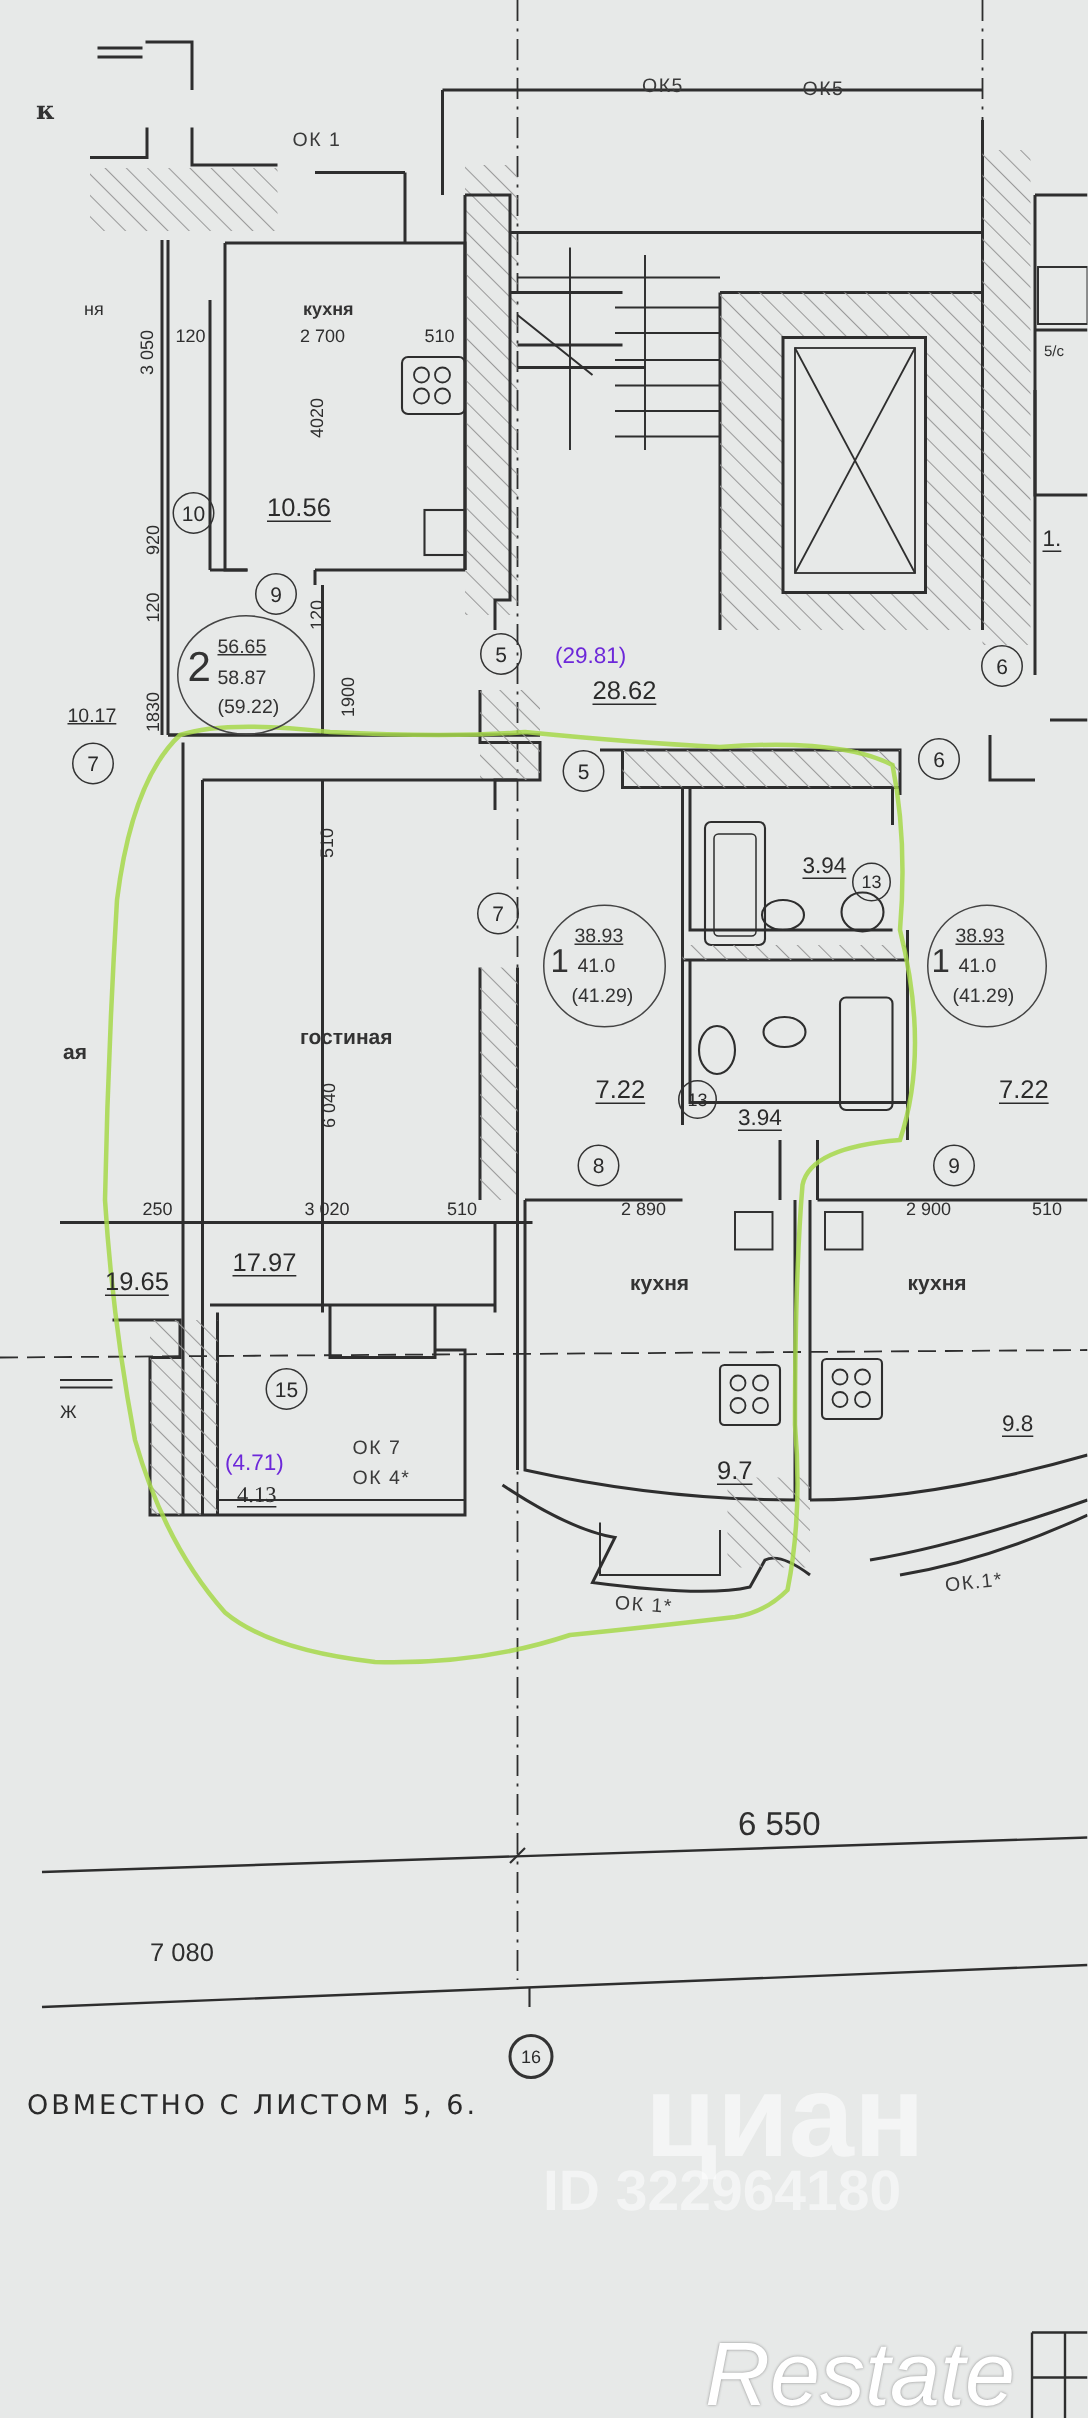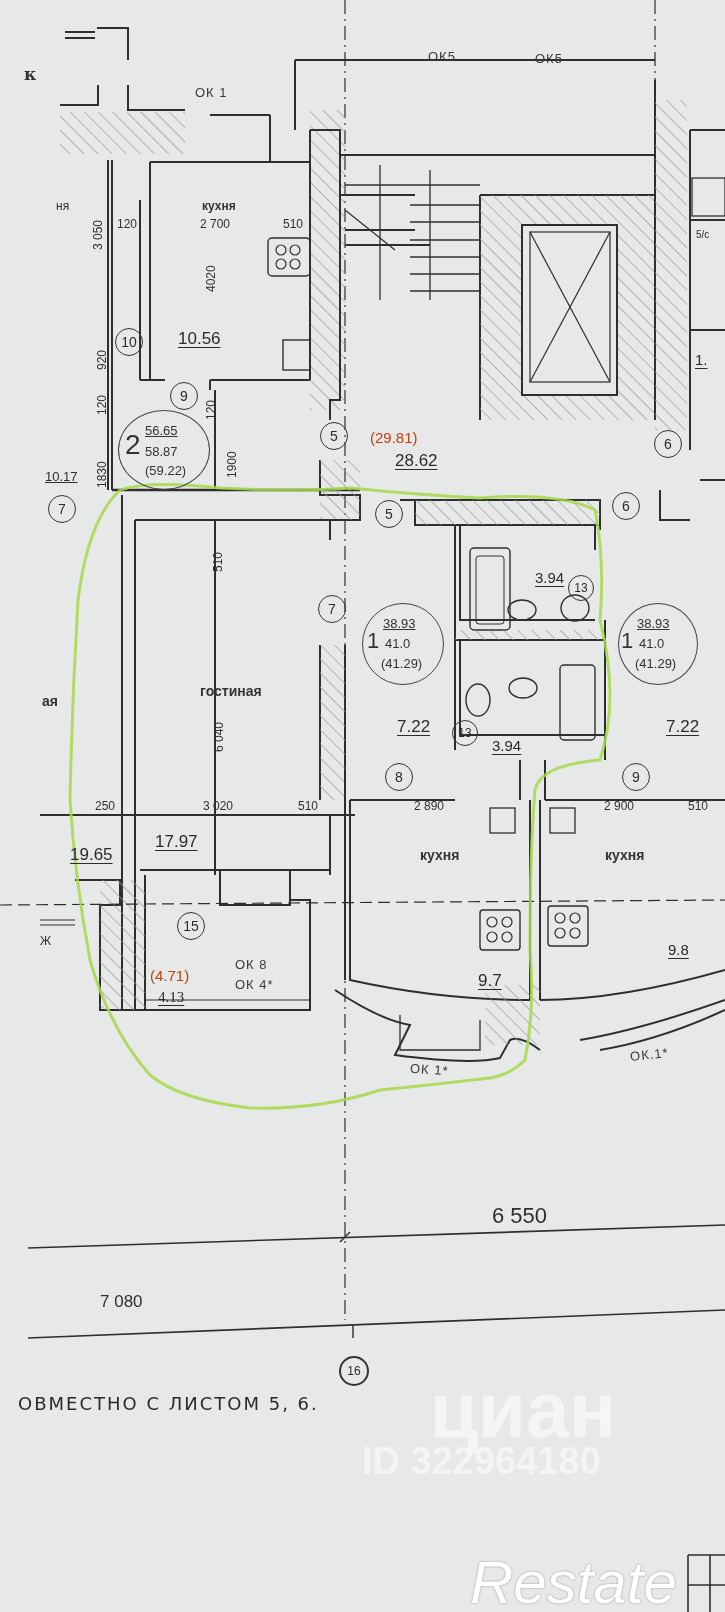--- a/index.html
+++ b/index.html
@@ -2,21 +2,21 @@
 <html><head>
 <meta charset="utf-8">
 <style>
   html,body{margin:0;padding:0;}
   body{width:725px;height:1612px;overflow:hidden;background:#e7e9e8;position:relative;font-family:"Liberation Sans",sans-serif;}
   #plan{position:absolute;left:0;top:0;width:725px;height:1612px;}
   .lbl{position:absolute;color:#2a2a2a;font-family:"Liberation Sans",sans-serif;white-space:nowrap;line-height:1;}
   .room{font-size:14px;font-weight:bold;color:#333;}
   .dim{font-size:12px;color:#2f2f2f;}
   .area{font-size:17px;color:#2b2b2b;text-decoration:underline;text-underline-offset:3px;}
-  .areasm{font-size:15px;color:#c2410c;}
+  .areasm{font-size:15px;color:#6d28d9;}
   .win{font-size:13px;color:#3a3a3a;letter-spacing:1px;}
   .vert{transform:rotate(-90deg);transform-origin:left top;}
   .circ{position:absolute;border:1.6px solid #333;border-radius:50%;display:flex;align-items:center;justify-content:center;font-size:14px;color:#2b2b2b;font-family:"Liberation Sans",sans-serif;}
   .aptnum{position:absolute;border:1.4px solid #444;border-radius:50%;}
   .aptnum .n{position:absolute;left:6px;top:18px;font-size:28px;color:#333;}
   .aptnum .a{position:absolute;left:26px;font-size:13px;color:#333;}
   .note{font-size:18px;color:#2a2a2a;letter-spacing:2px;font-family:"DejaVu Sans",sans-serif;}
   .wm-cian{position:absolute;left:430px;top:1365px;font-size:78px;font-weight:bold;color:rgba(255,255,255,0.55);font-family:"Liberation Sans",sans-serif;}
   .wm-id{position:absolute;left:362px;top:1440px;font-size:38px;font-weight:bold;color:rgba(255,255,255,0.5);font-family:"Liberation Sans",sans-serif;}
   .wm-restate{position:absolute;left:470px;top:1548px;font-size:60px;font-style:italic;color:#fff;font-family:"Liberation Sans",sans-serif;text-shadow:0 0 2px #888;}
@@ -204,21 +204,21 @@
 <div class="lbl dim" style="left:298px;top:800px;">510</div>
 <div class="lbl dim" style="left:414px;top:800px;">2 890</div>
 <div class="lbl dim" style="left:604px;top:800px;">2 900</div>
 <div class="lbl dim" style="left:688px;top:800px;">510</div>
 <div class="lbl dim" style="left:100px;top:1293px;font-size:17px;">7 080</div>
 <div class="lbl dim" style="left:492px;top:1205px;font-size:22px;">6 550</div>
 
 <div class="lbl win" style="left:195px;top:86px;">ОК 1</div>
 <div class="lbl win" style="left:428px;top:50px;">ОК5</div>
 <div class="lbl win" style="left:535px;top:52px;">ОК5</div>
-<div class="lbl win" style="left:235px;top:958px;">ОК 8</div>
+<div class="lbl win" style="left:235px;top:958px;">ОК 7</div>
 <div class="lbl win" style="left:235px;top:978px;">ОК 4*</div>
 <div class="lbl win" style="left:410px;top:1063px;transform:rotate(4deg);">ОК 1*</div>
 <div class="lbl win" style="left:630px;top:1048px;transform:rotate(-6deg);">ОК.1*</div>
 
 <div class="circ" style="left:115px;top:328px;width:26px;height:26px;">10</div>
 <div class="circ" style="left:170px;top:382px;width:26px;height:26px;">9</div>
 <div class="circ" style="left:320px;top:422px;width:26px;height:26px;">5</div>
 <div class="circ" style="left:375px;top:500px;width:26px;height:26px;">5</div>
 <div class="circ" style="left:654px;top:430px;width:26px;height:26px;">6</div>
 <div class="circ" style="left:612px;top:492px;width:26px;height:26px;">6</div>

